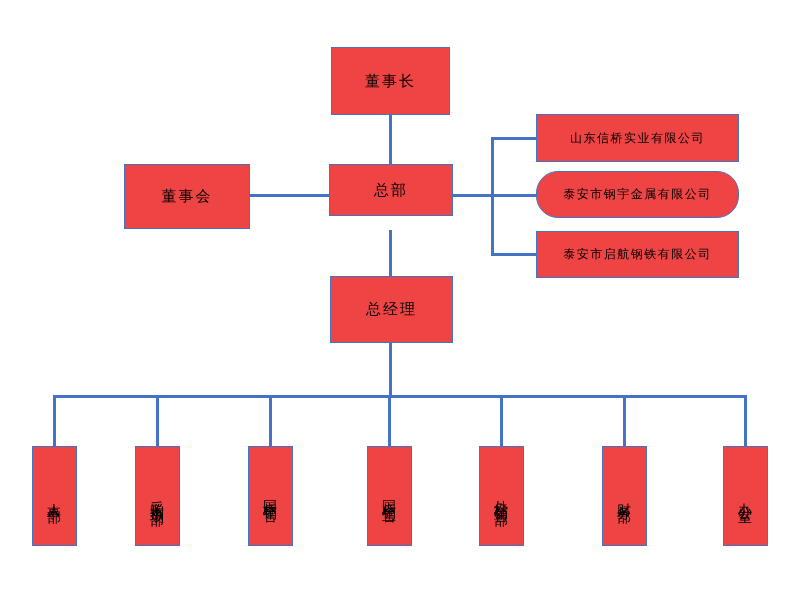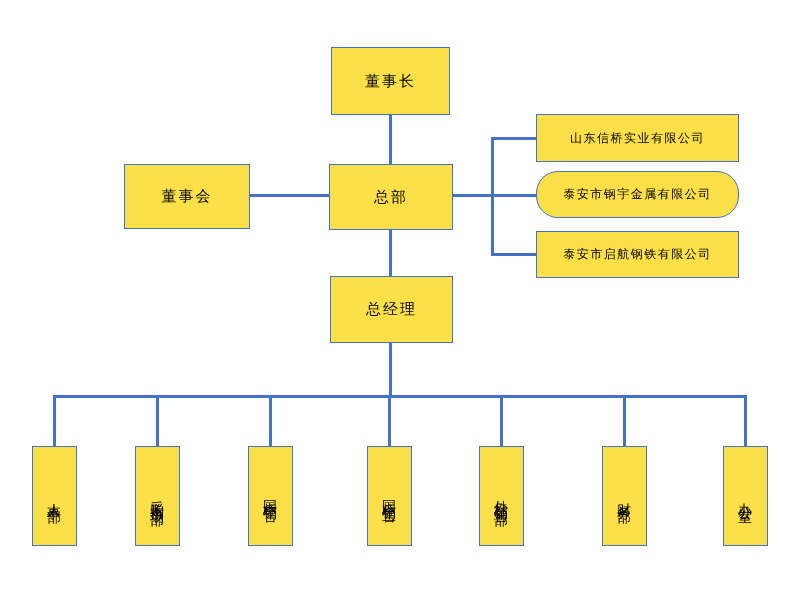--- a/index.html
+++ b/index.html
@@ -12,21 +12,21 @@
     position: relative;
     width: 800px;
     height: 598px;
     background: #ffffff;
     overflow: hidden;
   }
   .box {
     position: absolute;
     box-sizing: border-box;
     border: 1.5px solid #4472C4;
-    background: #fde047;
+    background: #ef4444;
     display: flex;
     align-items: center;
     justify-content: center;
     color: #000000;
     z-index: 2;
   }
   .box .lbl {
     font-size: 15px;
     letter-spacing: 2px;
     white-space: nowrap;
@@ -73,21 +73,21 @@
   <div class="line v" style="left:744px;   top:394.5px; height:51.5px;"></div>
 
   <div class="box" style="left:331px; top:47px; width:119px; height:68px;">
     <span class="lbl">董事长</span>
   </div>
 
   <div class="box" style="left:124px; top:164px; width:126px; height:65px;font-family:Liberation Serif, serif;">
     <span class="lbl">董事会</span>
   </div>
 
-  <div class="box" style="left:329px; top:164px; width:124px; height:66px;">
+  <div class="box" style="left:329px; top:164px; width:124px; height:52px;">
     <span class="lbl">总部</span>
   </div>
 
   <div class="box company" style="left:536px; top:114px; width:203px; height:48px;">
     <span class="lbl">山东信桥实业有限公司</span>
   </div>
 
   <div class="box company" style="left:536px; top:171px; width:203px; height:47px;border-radius:22px;">
     <span class="lbl">泰安市钢宇金属有限公司</span>
   </div>

